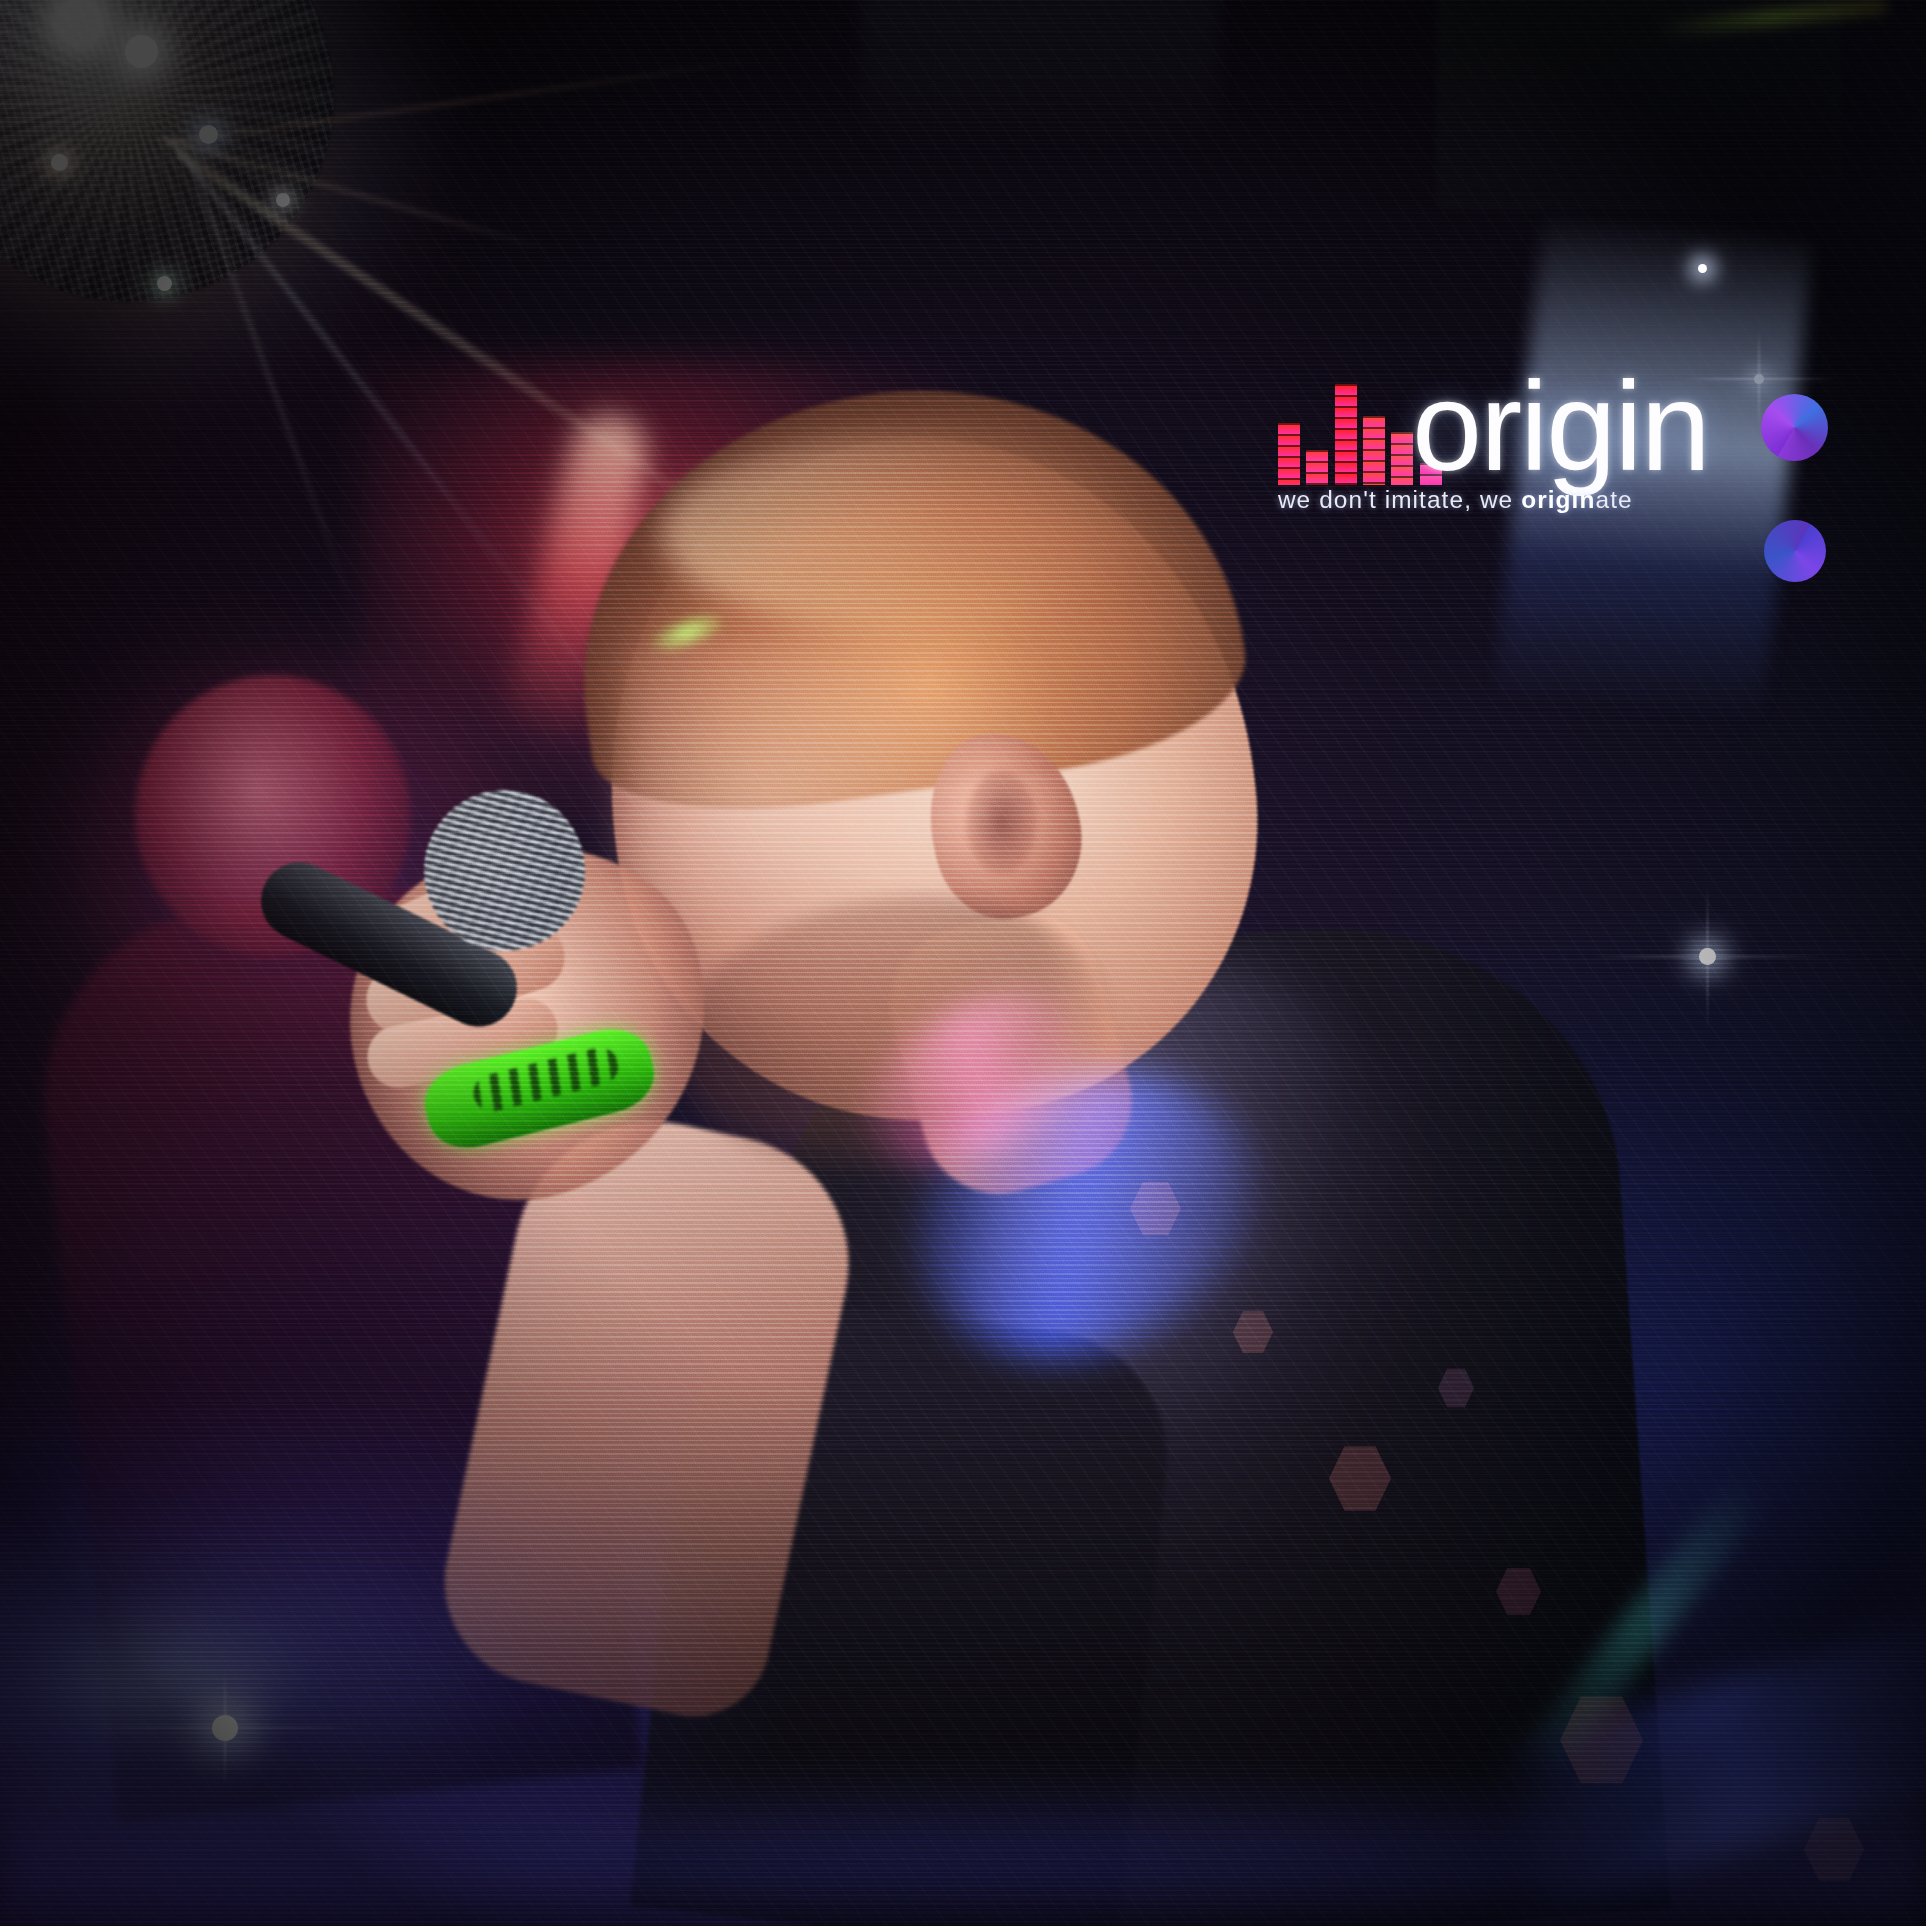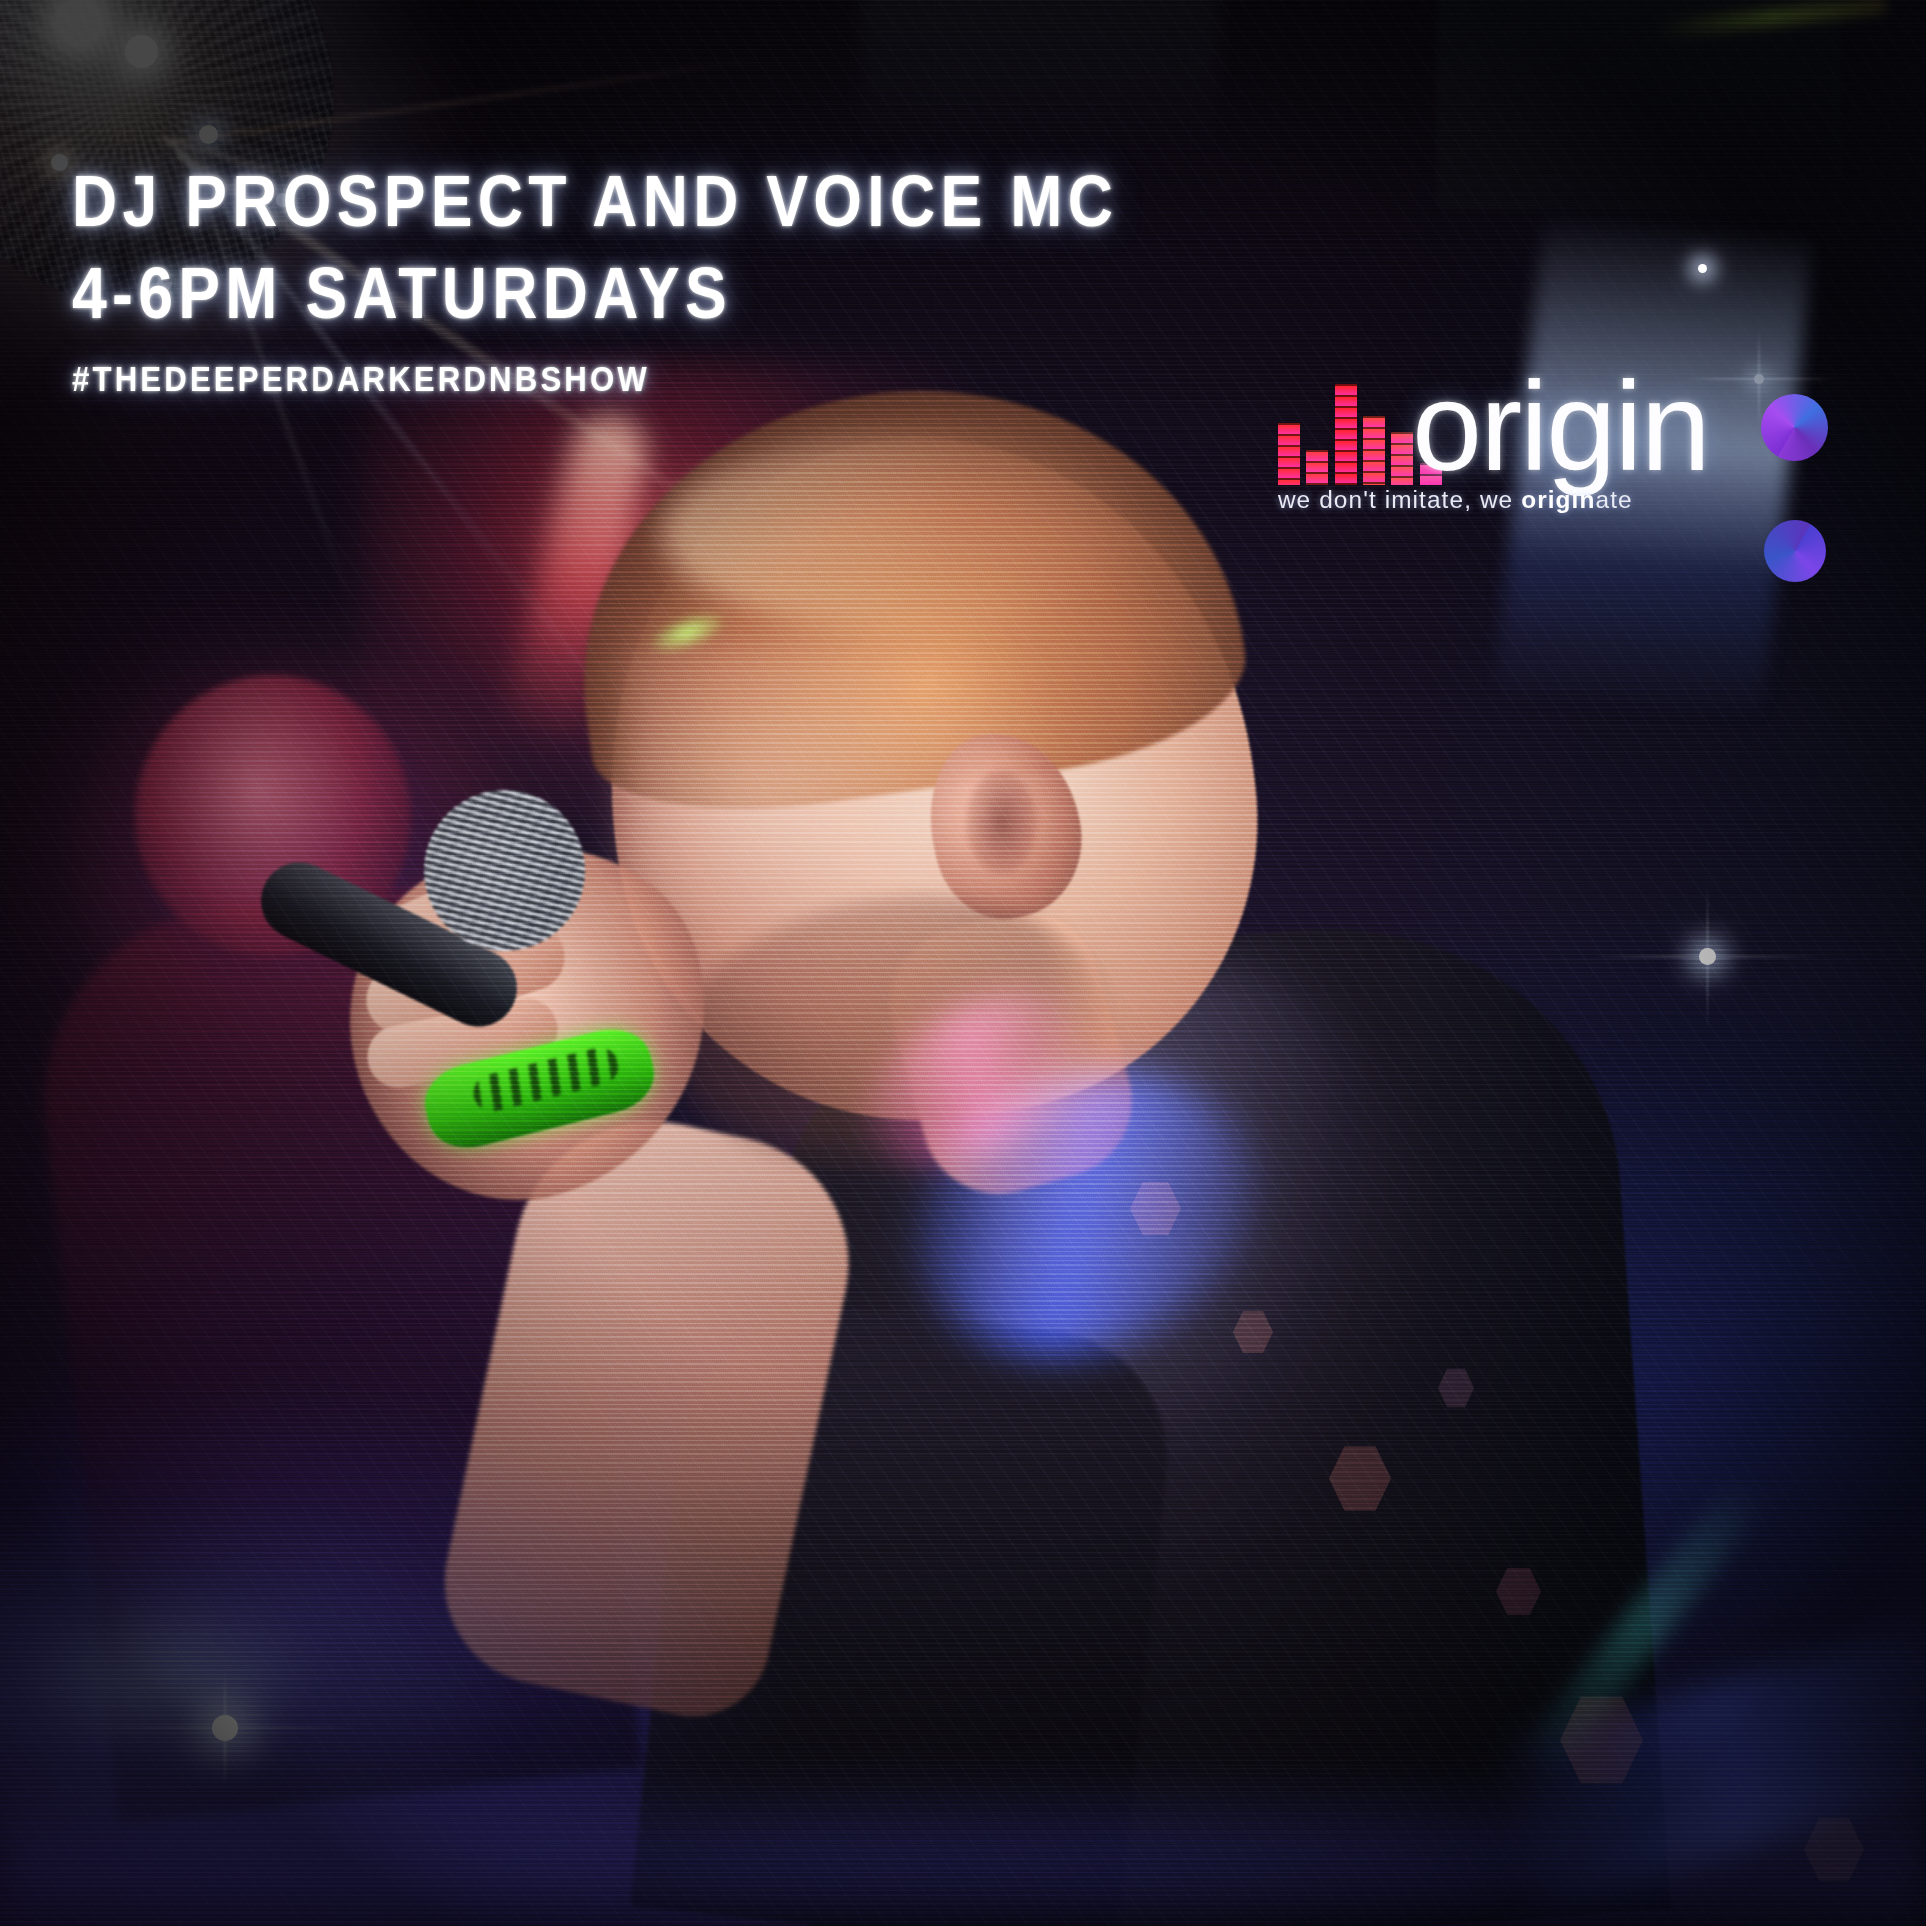--- a/index.html
+++ b/index.html
@@ -338,25 +338,20 @@
   </div>
 
   <div class="hex" style="left:1130px;top:1181px;width:51px;height:55px;background:rgba(255,120,110,.22);"></div>
   <div class="hex" style="left:1233px;top:1310px;width:40px;height:44px;background:rgba(255,140,120,.20);"></div>
   <div class="hex" style="left:1329px;top:1445px;width:62px;height:67px;background:rgba(255,130,120,.24);"></div>
   <div class="hex" style="left:1496px;top:1567px;width:45px;height:49px;background:rgba(230,110,150,.22);"></div>
   <div class="hex" style="left:1560px;top:1695px;width:83px;height:90px;background:rgba(255,140,120,.26);"></div>
   <div class="hex" style="left:1804px;top:1817px;width:60px;height:65px;background:rgba(255,150,130,.20);"></div>
   <div class="hex" style="left:1438px;top:1368px;width:36px;height:40px;background:rgba(200,120,180,.20);"></div>
 
-  <div id="copy">
-    <div class="tline" id="title-1">DJ PROSPECT AND VOICE MC</div>
-    <div class="tline" id="title-2">4-6PM SATURDAYS</div>
-    <div class="tline" id="hashtag">#THEDEEPERDARKERDNBSHOW</div>
-  </div>
 
   <div id="logo">
     <div class="logo-flare"></div>
     <div class="logo-star"></div>
 
     <div id="logo-eq">
         <div class="eqbar" style="height: 62px; background-image: repeating-linear-gradient(rgba(0, 0, 0, 0.55) 0px, rgba(0, 0, 0, 0.55) 1.9px, rgba(0, 0, 0, 0) 1.9px, rgba(0, 0, 0, 0) 11px), linear-gradient(rgb(255, 46, 31), rgb(255, 47, 160));"></div>
         <div class="eqbar" style="height: 35px; background-image: repeating-linear-gradient(rgba(0, 0, 0, 0.55) 0px, rgba(0, 0, 0, 0.55) 1.9px, rgba(0, 0, 0, 0) 1.9px, rgba(0, 0, 0, 0) 11px), linear-gradient(rgb(255, 59, 42), rgb(255, 58, 168));"></div>
         <div class="eqbar" style="height: 101px; background-image: repeating-linear-gradient(rgba(0, 0, 0, 0.55) 0px, rgba(0, 0, 0, 0.55) 1.9px, rgba(0, 0, 0, 0) 1.9px, rgba(0, 0, 0, 0) 11px), linear-gradient(rgb(255, 31, 20), rgb(255, 47, 156));"></div>
         <div class="eqbar" style="height: 69px; background-image: repeating-linear-gradient(rgba(0, 0, 0, 0.55) 0px, rgba(0, 0, 0, 0.55) 1.9px, rgba(0, 0, 0, 0) 1.9px, rgba(0, 0, 0, 0) 11px), linear-gradient(rgb(255, 75, 46), rgb(255, 55, 164));"></div>

